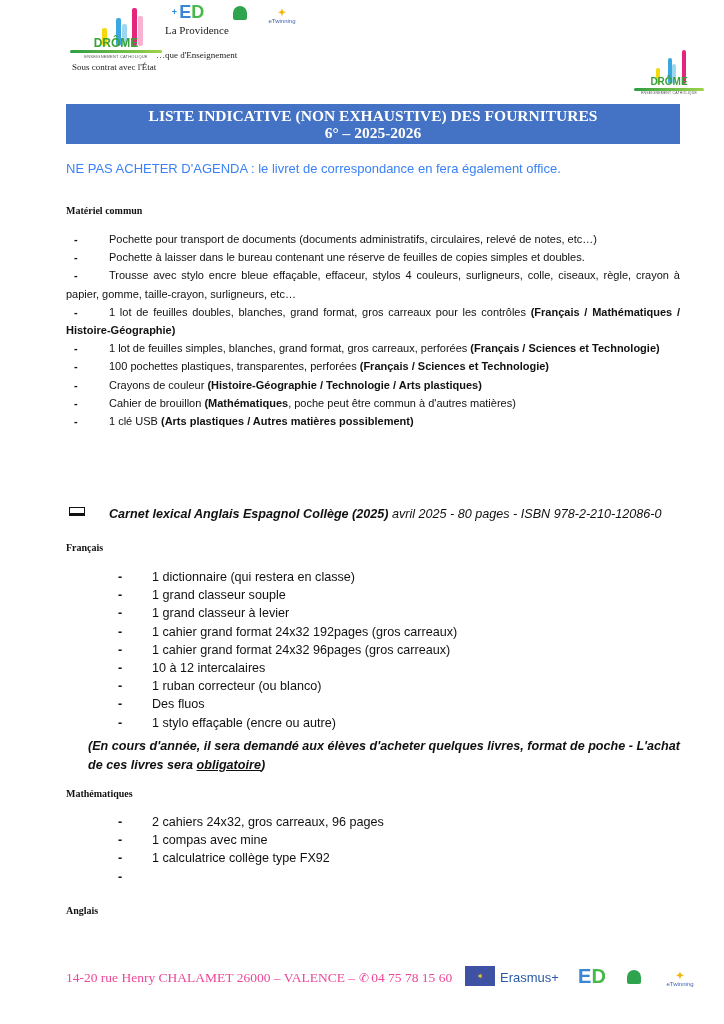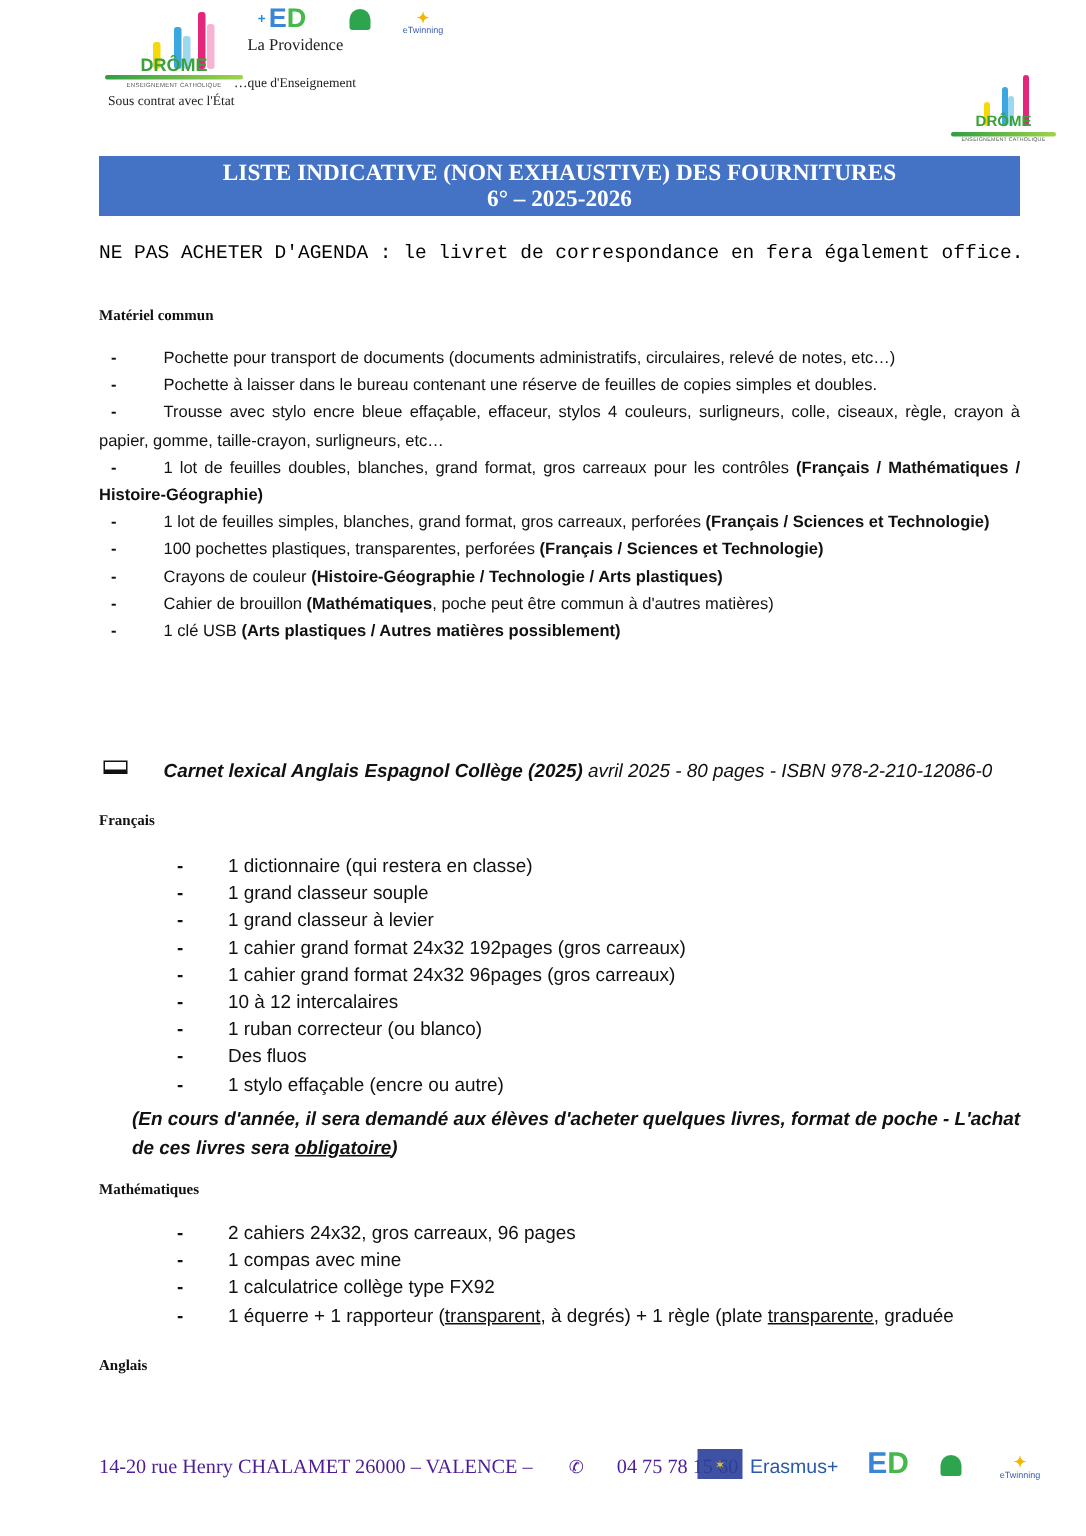--- a/index.html
+++ b/index.html
@@ -14,21 +14,21 @@
   .logo-drome .swoosh { position: absolute; height: 3px; background: linear-gradient(90deg,#2f9e44,#9fd34a); border-radius: 2px; }
   .logo-drome .sub { position: absolute; left: 0; right: 0; text-align: center; font-size: 4px; color: #555; letter-spacing: .2px; }
 
   .school-text { position: absolute; font-family: "Liberation Serif", serif; color: #222; }
 
   .mini-logo { position: absolute; display: flex; align-items: center; justify-content: center; font-family: "Liberation Sans", sans-serif; }
 
   
   .title-banner { position: absolute; left: 66px; top: 104px; width: 614px; height: 40px; background: #4472c4; color: #fff; text-align: center; font-family: "Liberation Serif", serif; font-weight: bold; font-size: 15.5px; line-height: 17px; padding-top: 3px; }
 
-  .warning { position: absolute; left: 66px; top: 161px; font-size: 13px; color: #000000; font-family: Liberation Mono, monospace; }
+  .warning { position: absolute; left: 66px; top: 161px; font-size: 13px; color: #3b82f6; font-family: Liberation Sans, sans-serif; }
 
   .section-title { position: absolute; left: 66px; font-family: "Liberation Serif", serif; font-weight: bold; font-size: 10px; color: #111; }
 
   .common-list { position: absolute; left: 66px; top: 230px; width: 614px; font-size: 11px; line-height: 18.2px; }
   .common-item { position: relative; text-align: justify; }
   .common-item .dash { display: inline-block; width: 43px; padding-left: 8px; font-weight: bold; }
   .common-item.hang { padding-left: 43px; }
   .common-item.hang .dash { position: absolute; left: 0; top: 0; }
   .b { font-weight: bold; }
 
@@ -36,21 +36,21 @@
   .checkbox-icon { width: 16px; height: 9px; border: 1.6px solid #111; border-bottom-width: 3px; margin-left: 3px; margin-right: 24px; }
 
   .sub-list { position: absolute; left: 118px; width: 580px; font-size: 12.6px; line-height: 18.2px; }
   .sub-item { display: flex; }
   .sub-item .dash { width: 34px; font-weight: bold; }
 
   .note { position: absolute; left: 88px; top: 737px; width: 592px; font-size: 12.6px; line-height: 18.5px; font-style: italic; font-weight: bold; }
   .note .u { text-decoration: underline; }
   .ul { text-decoration: underline; }
 
-  .footer { position: absolute; left: 66px; top: 970px; font-family: "Liberation Serif", serif; font-size: 13.5px; color: #4c1d95; display: flex; align-items: center; gap: 20px; }
+  .footer { position: absolute; left: 66px; top: 970px; font-family: "Liberation Serif", serif; font-size: 13.5px; color: #ec4899; display: flex; align-items: center; }
   .phone-icon { display: inline-block; font-size: 12px; margin: 0 2px 0 4px; }
 </style>
 </head>
 <body>
 
 <div class="logo-drome" style="left:68px;top:4px;width:96px;height:60px;">
   <div class="bars">
     <div class="bar" style="left:34px;height:18px;background:#f5d90a;"></div>
     <div class="bar" style="left:48px;height:28px;background:#3aa7e0;"></div>
     <div class="bar" style="left:54px;height:22px;background:#9ed8f0;"></div>
@@ -188,21 +188,20 @@
   <div class="sub-item">
       <span class="dash">-</span>
       <span>1 compas avec mine</span>
     </div>
   <div class="sub-item">
       <span class="dash">-</span>
       <span>1 calculatrice collège type FX92</span>
     </div>
   <div class="sub-item">
       <span class="dash">-</span>
-    <span><span>1 équerre + 1 rapporteur (</span><span class="ul">transparent</span><span>, à degrés) + 1 règle (plate </span><span class="ul">transparente</span><span>, graduée</span></span>
   </div>
 </div>
 
 <div class="section-title" style="top:905px;">Anglais</div>
 
 <div class="footer">
   <span>14-20 rue Henry CHALAMET 26000 – VALENCE –</span>
   <span class="phone-icon">✆</span>
   <span>04 75 78 15 60</span>
 </div>

